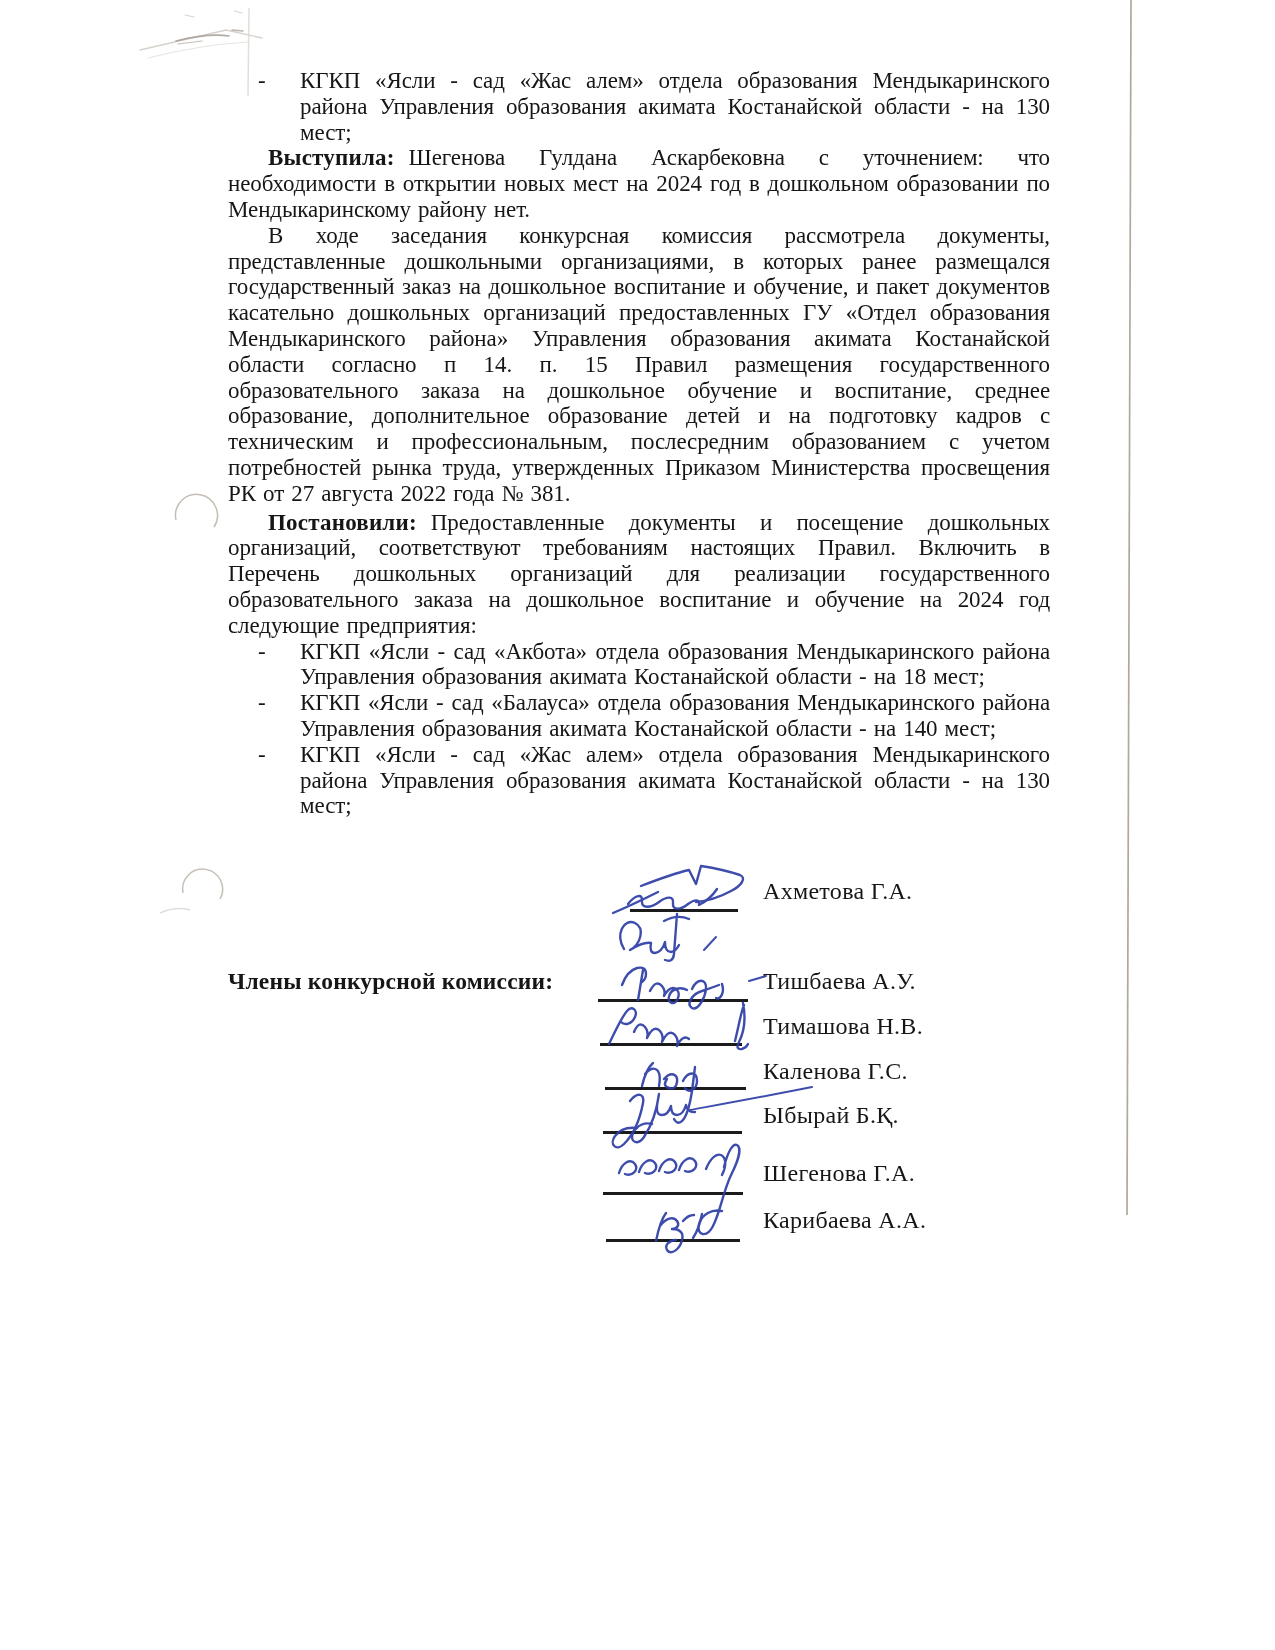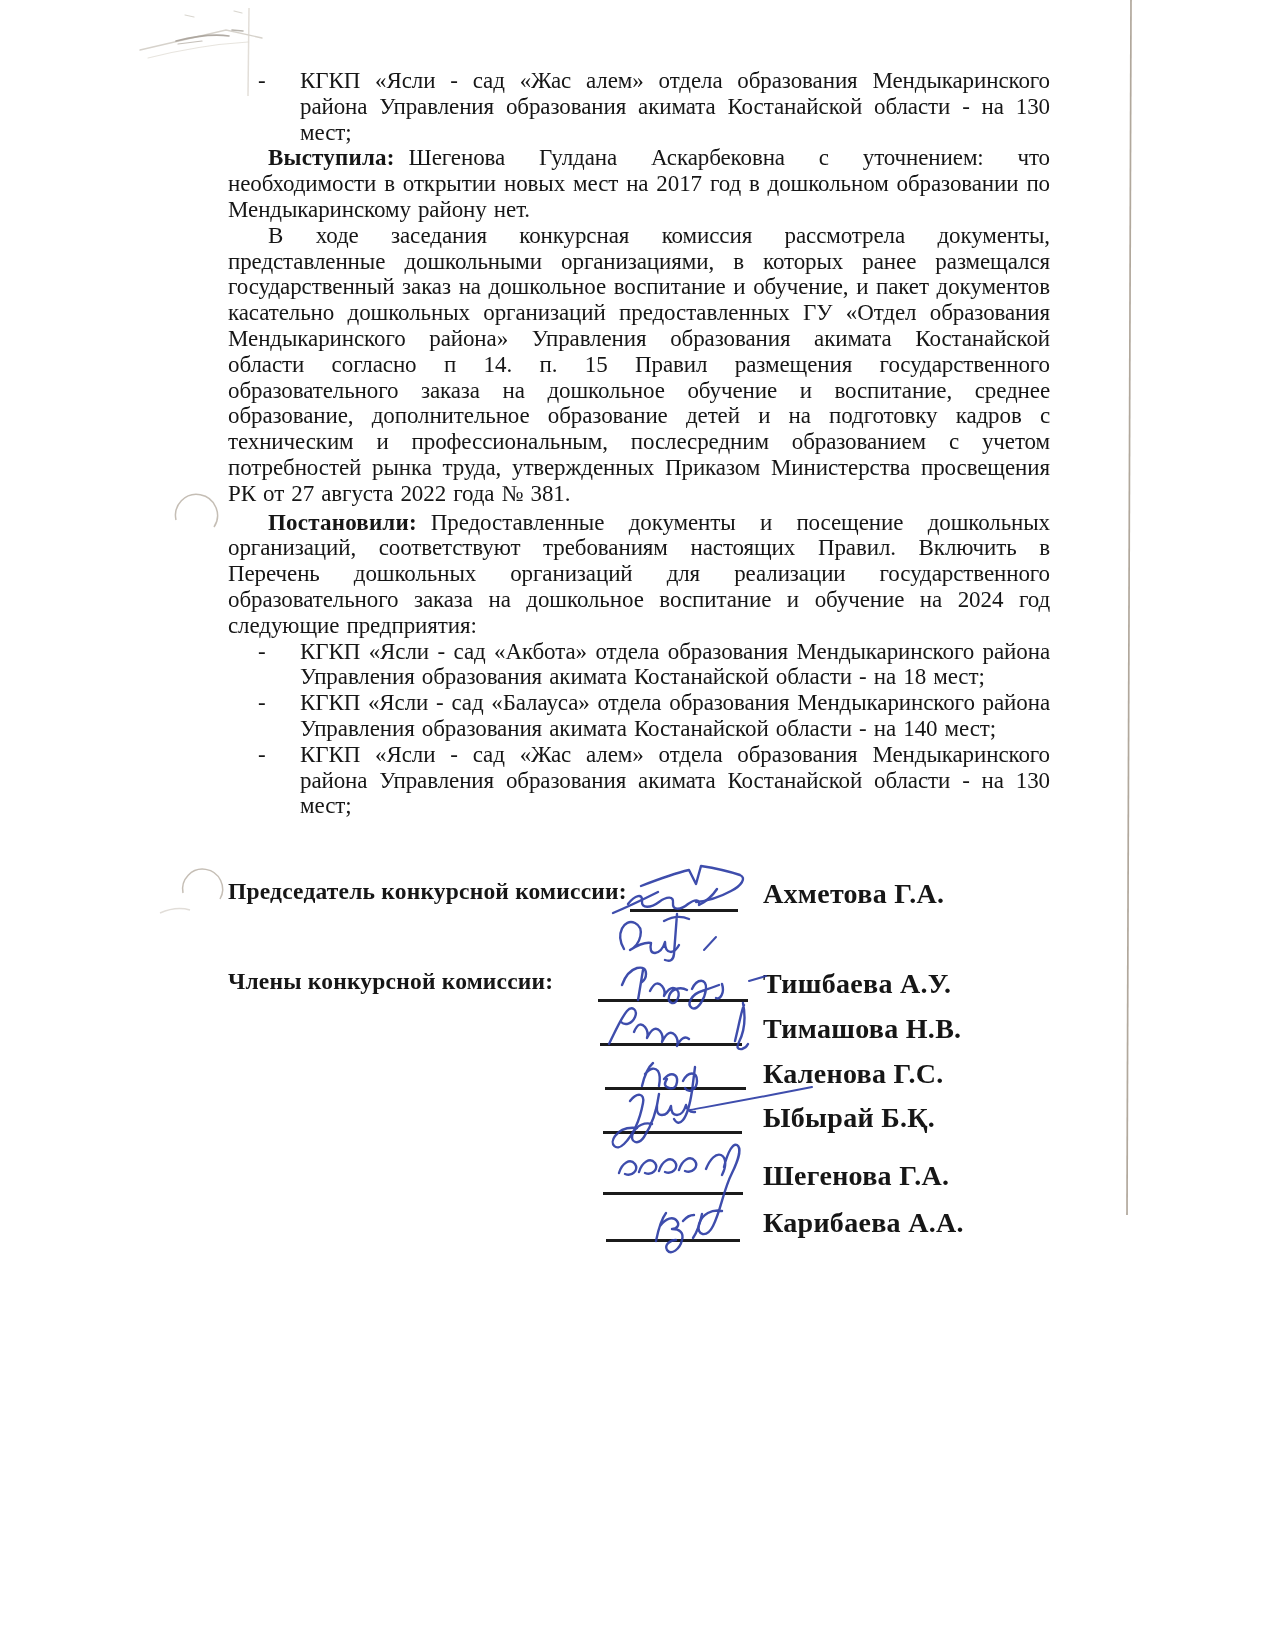--- a/index.html
+++ b/index.html
@@ -34,21 +34,21 @@
   .sig-row{position:absolute;left:0;width:822px;height:44px;}
   .sig-label{
     position:absolute;left:0;top:0;
     font-weight:700;letter-spacing:0.2px;white-space:nowrap;
   }
   .sig-line{
     position:absolute;height:0;border-top:3px solid #1b1b1b;
   }
   .sig-name{
     position:absolute;left:535px;top:0;
-    font-weight:700;font-size:28px;letter-spacing:0.3px;white-space:nowrap;
+    font-weight:400;font-size:24px;letter-spacing:0.3px;white-space:nowrap;
   }
 </style>
 </head>
 <body>
 
 <div class="page">
 
   <svg class="overlay" viewBox="0 0 1275 1650" fill="none">
     <g stroke-linecap="round">
       <path d="M 140 50 L 226 30 L 262 38" stroke="#ccc7be" stroke-width="1.3" opacity="0.8"></path>
@@ -65,21 +65,21 @@
     <path d="M 183 893 a 20 20 0 1 1 37 6" stroke="#b6aea2" stroke-width="1.5" opacity="0.8"></path>
     <path d="M 160 913 q 16 -7 30 -3" stroke="#d4cfc7" stroke-width="1.4" opacity="0.7"></path>
   </svg>
 
   <div class="content">
     <div class="bullet-item">
       <span class="bullet-dash">-</span>
       <span>КГКП «Ясли - сад «Жас алем» отдела образования Мендыкаринского района Управления образования акимата Костанайской области - на 130 мест;</span>
     </div>
     <p class="para">
-      <span class="lead">Выступила:</span><span>Шегенова Гулдана Аскарбековна с уточнением: что необходимости в открытии новых мест на 2017 год в дошкольном образовании по Мендыкаринскому  району нет.</span>
+      <span class="lead">Выступила:</span><span>Шегенова Гулдана Аскарбековна с уточнением: что необходимости в открытии новых мест на 2024 год в дошкольном образовании по Мендыкаринскому  району нет.</span>
     </p>
     <p class="para">
       <span>В ходе заседания конкурсная комиссия рассмотрела документы, представленные дошкольными организациями, в которых ранее размещался государственный заказ на дошкольное воспитание и обучение, и пакет документов касательно дошкольных организаций предоставленных ГУ «Отдел образования Мендыкаринского района» Управления образования акимата Костанайской области согласно п 14. п. 15 Правил размещения государственного образовательного заказа на дошкольное обучение и воспитание, среднее образование, дополнительное образование детей и на подготовку кадров с техническим и профессиональным, послесредним образованием с учетом потребностей рынка труда, утвержденных Приказом Министерства просвещения РК от 27 августа 2022 года № 381.</span>
     </p>
     <p class="para resolved">
       <span class="lead">Постановили:</span><span>Предоставленные документы и посещение дошкольных организаций, соответствуют требованиям настоящих Правил. Включить в Перечень дошкольных организаций для реализации государственного образовательного заказа на дошкольное воспитание и обучение на 2024 год следующие предприятия:</span>
     </p>
     <div class="bullet-item">
       <span class="bullet-dash">-</span>
       <span>КГКП «Ясли - сад «Акбота» отдела образования Мендыкаринского района Управления образования акимата Костанайской области - на 18 мест;</span>
@@ -90,21 +90,20 @@
     </div>
     <div class="bullet-item">
       <span class="bullet-dash">-</span>
       <span>КГКП «Ясли - сад «Жас алем» отдела образования Мендыкаринского района Управления образования акимата Костанайской области - на 130 мест;</span>
     </div>
   </div>
 
   <div class="sig-block">
 
     <div class="sig-row" style="top:0px">
-      <span class="sig-label">Председатель конкурсной комиссии:</span>
       <div class="sig-line" style="left:402px;top:31px;width:108px"></div>
       <span class="sig-name">Ахметова Г.А.</span>
     </div>
 
 
     <div class="sig-row" style="top:90px">
       <span class="sig-label">Члены конкурсной комиссии:</span>
       <div class="sig-line" style="left:370px;top:31px;width:150px"></div>
       <span class="sig-name">Тишбаева А.У.</span>
     </div>

